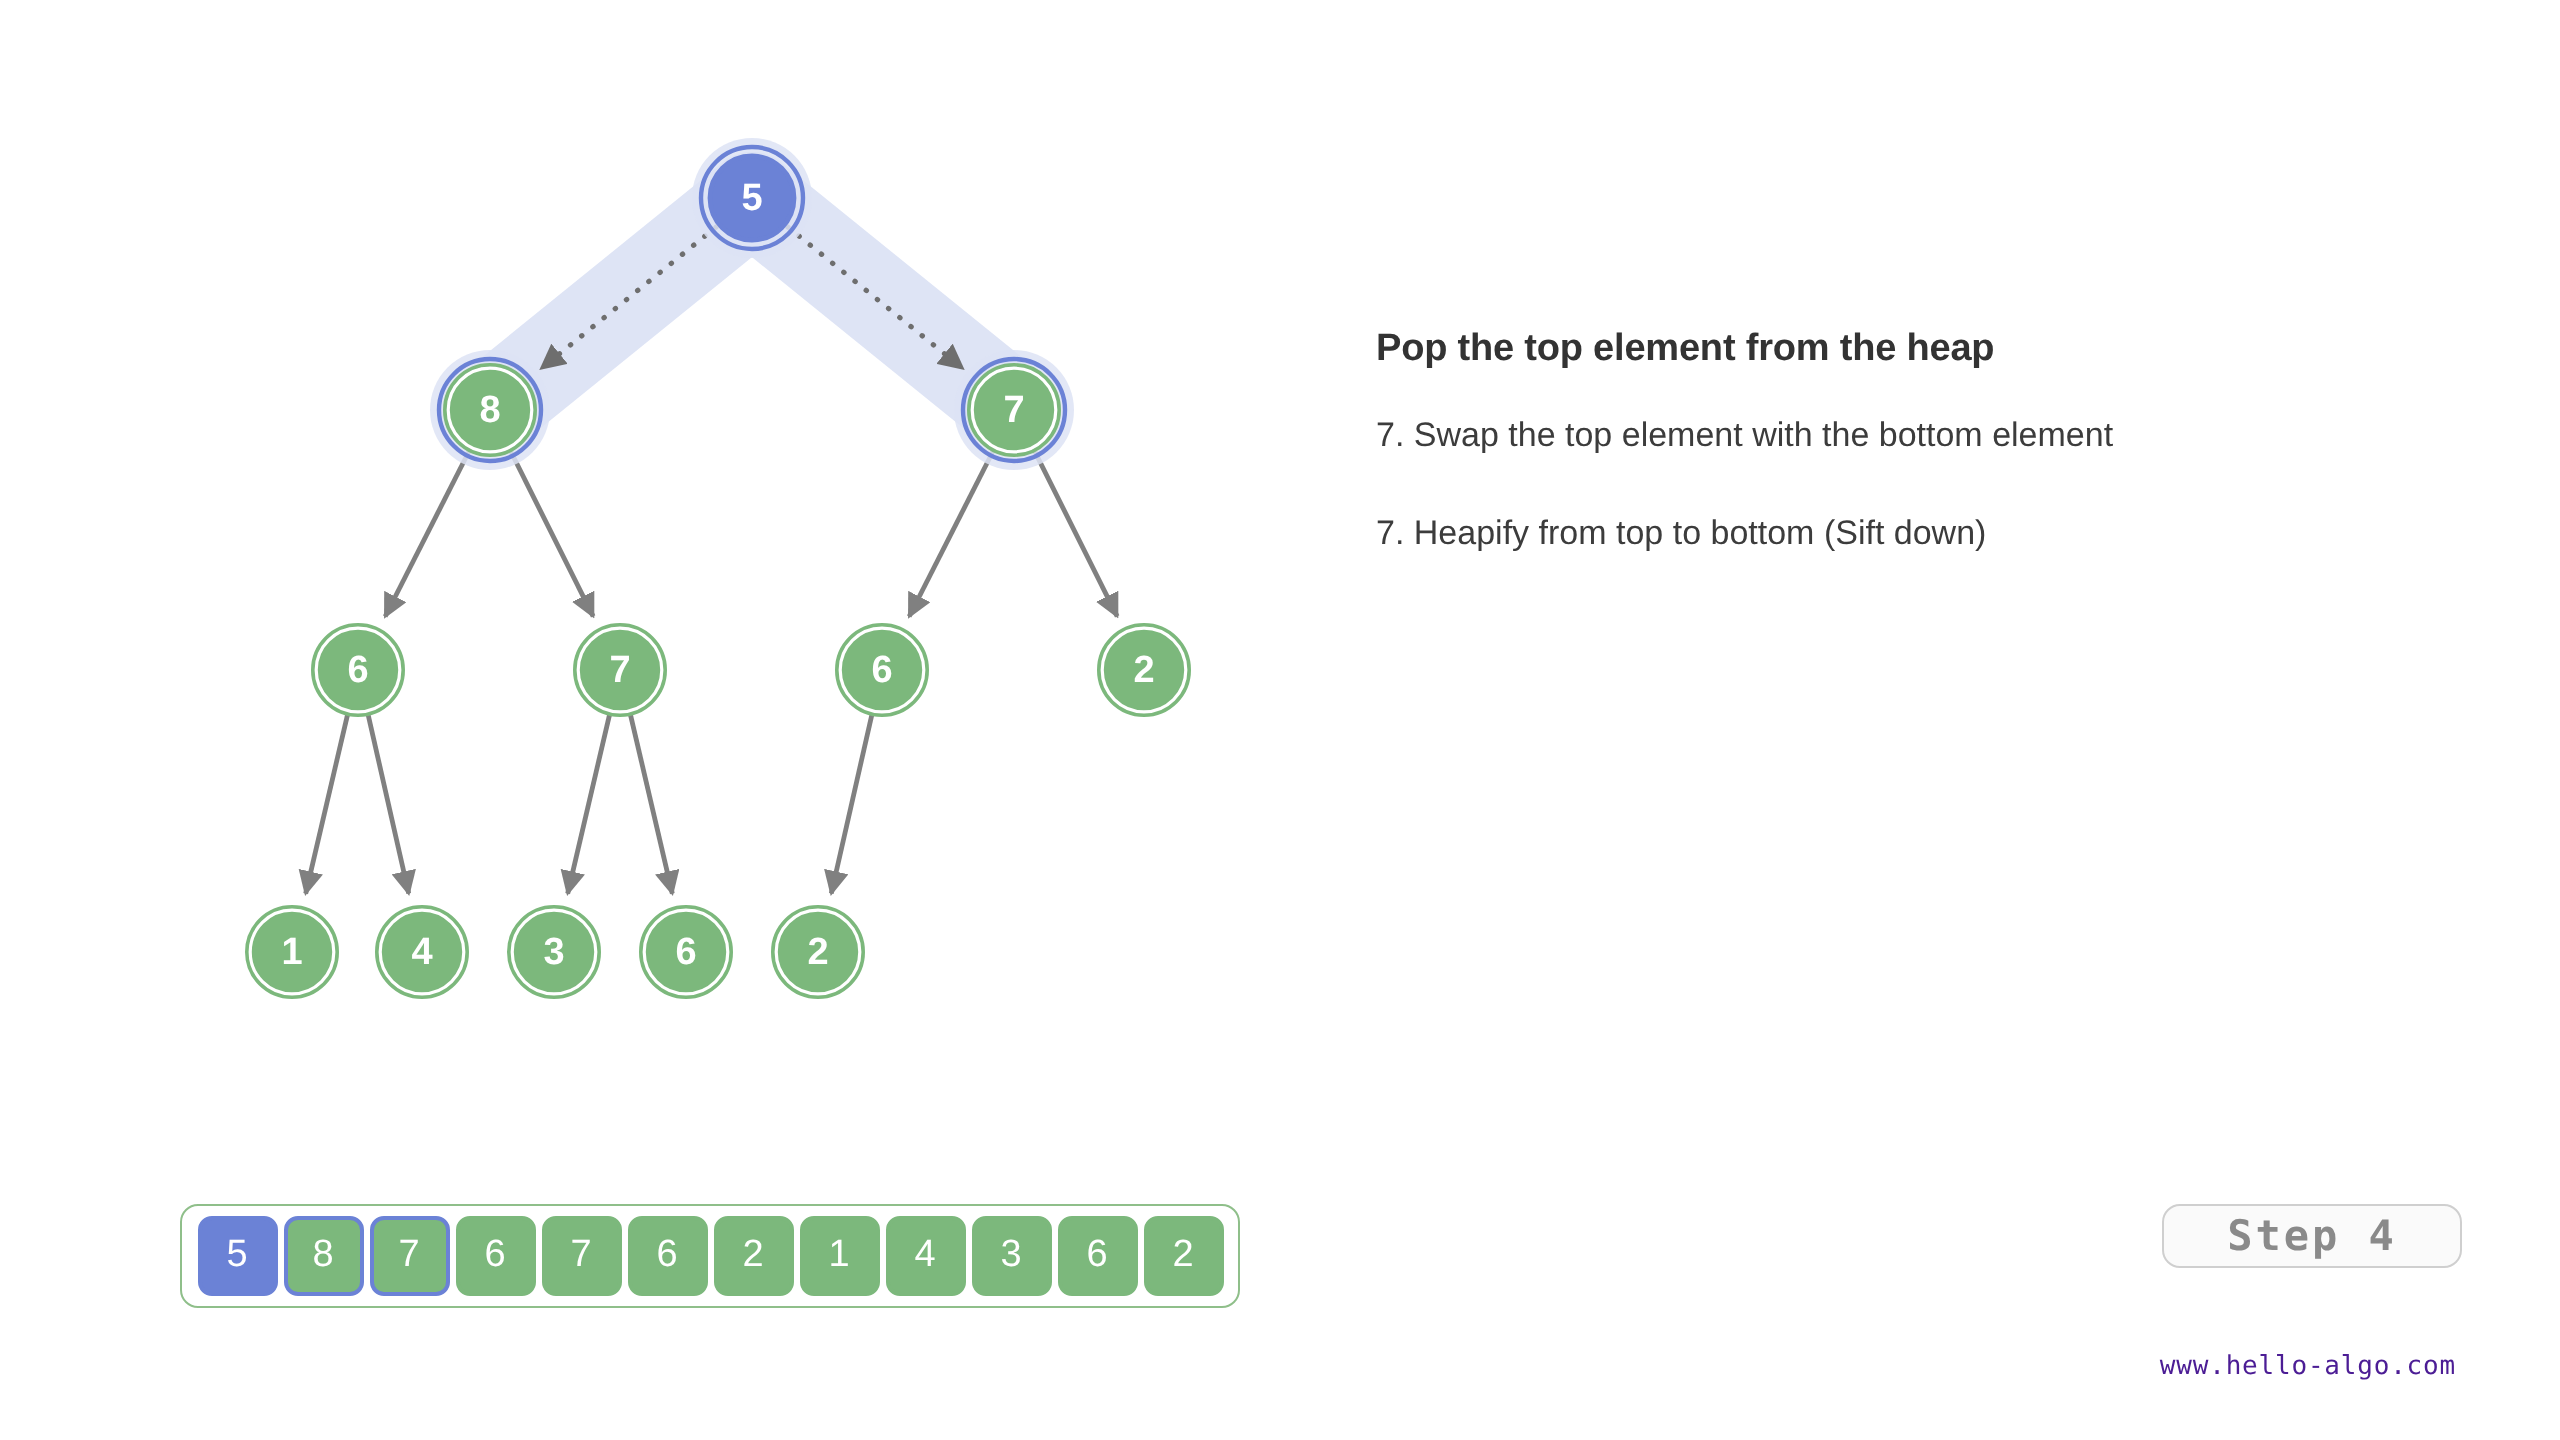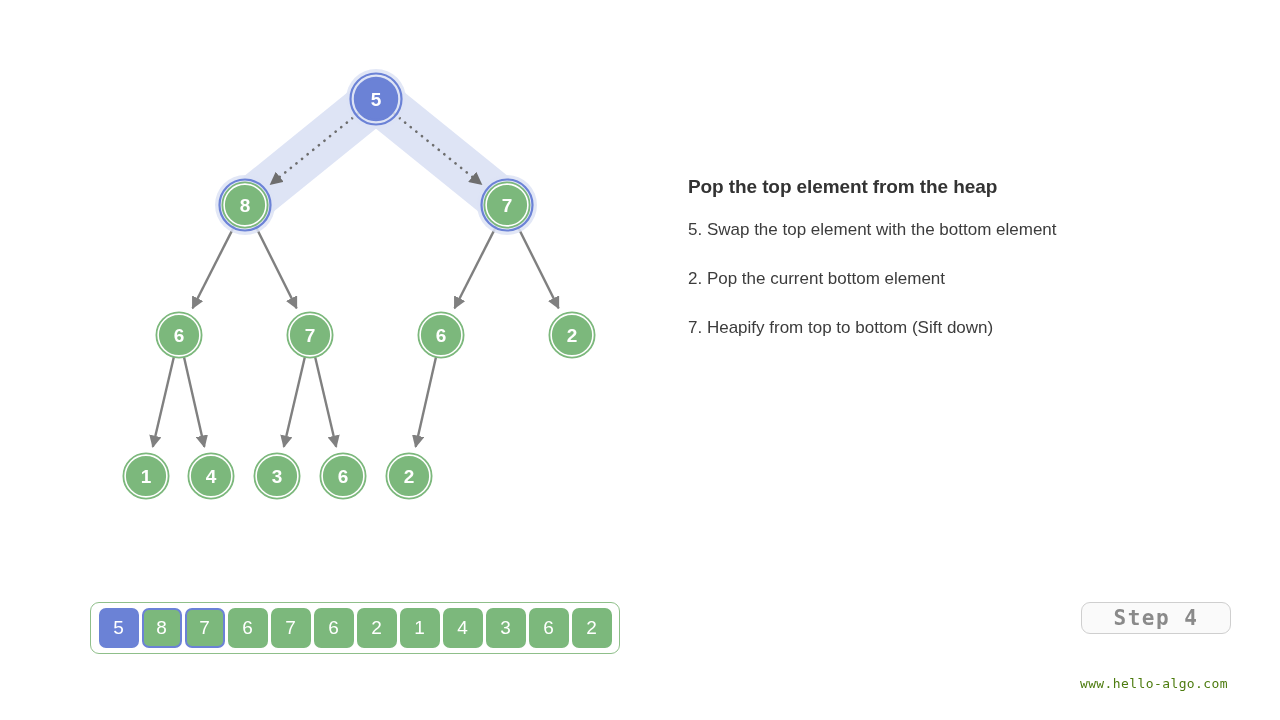--- a/index.html
+++ b/index.html
@@ -30,21 +30,21 @@
     position: absolute;
     left: 688px;
     top: 160px;
     width: 540px;
   }
   #panel-title {
     font-size: 19px;
     font-weight: bold;
     color: #333333;
     letter-spacing: -0.1px;
-    margin: 16px 0 22px 0;
+    margin: 4px 0 22px 0;
     white-space: nowrap;
   }
   .step-line {
     font-size: 17px;
     color: #3c3c3c;
     margin-bottom: 29px;
     white-space: nowrap;
   }
   #note-box {
     display: inline-block;
@@ -116,21 +116,21 @@
     box-sizing: border-box;
   }
 
   
   #watermark {
     position: absolute;
     right: 52px;
     top: 676px;
     font-family: "DejaVu Sans Mono", monospace;
     font-size: 13px;
-    color: #4d7c0f;
+    color: #4c1d95;
     letter-spacing: 0.4px;
   }
 
   
   .node-label {
     fill: #ffffff;
     font-family: "Liberation Sans", sans-serif;
     font-size: 19px;
     font-weight: bold;
     text-anchor: middle;
@@ -234,22 +234,21 @@
         <circle cx="409" cy="476" r="21" fill="#7cb87c" stroke="#ffffff" stroke-width="1.8"></circle>
         <circle cx="409" cy="476" r="22.6" fill="none" stroke="#7cb87c" stroke-width="1.8"></circle>
         <text x="409" y="476.5" class="node-label">2</text>
       </g>
     </g>
 </svg>
 
 <div id="info-panel">
   <div id="panel-title">Pop the top element from the heap</div>
 
-  <div class="step-line">5. Swap the top element with the bottom element</div>
-  <div class="step-line">2. Pop the current bottom element</div>
+  <div class="step-line">7. Swap the top element with the bottom element</div>
   <div class="step-line">7. Heapify from top to bottom (Sift down)</div>
 
 </div>
 
 <div id="array-strip">
     <div class="cell fill-blue">5</div>
     <div class="cell outline-blue">8</div>
     <div class="cell outline-blue">7</div>
     <div class="cell ">6</div>
     <div class="cell ">7</div>

